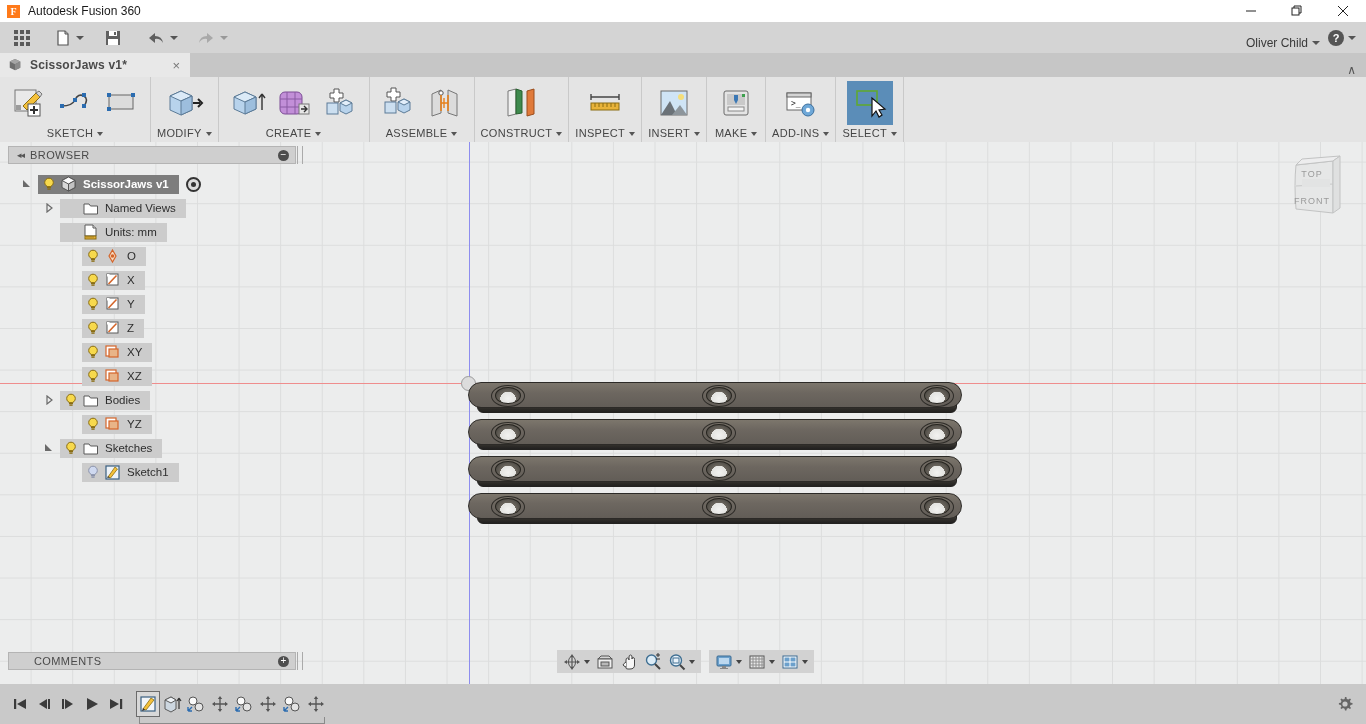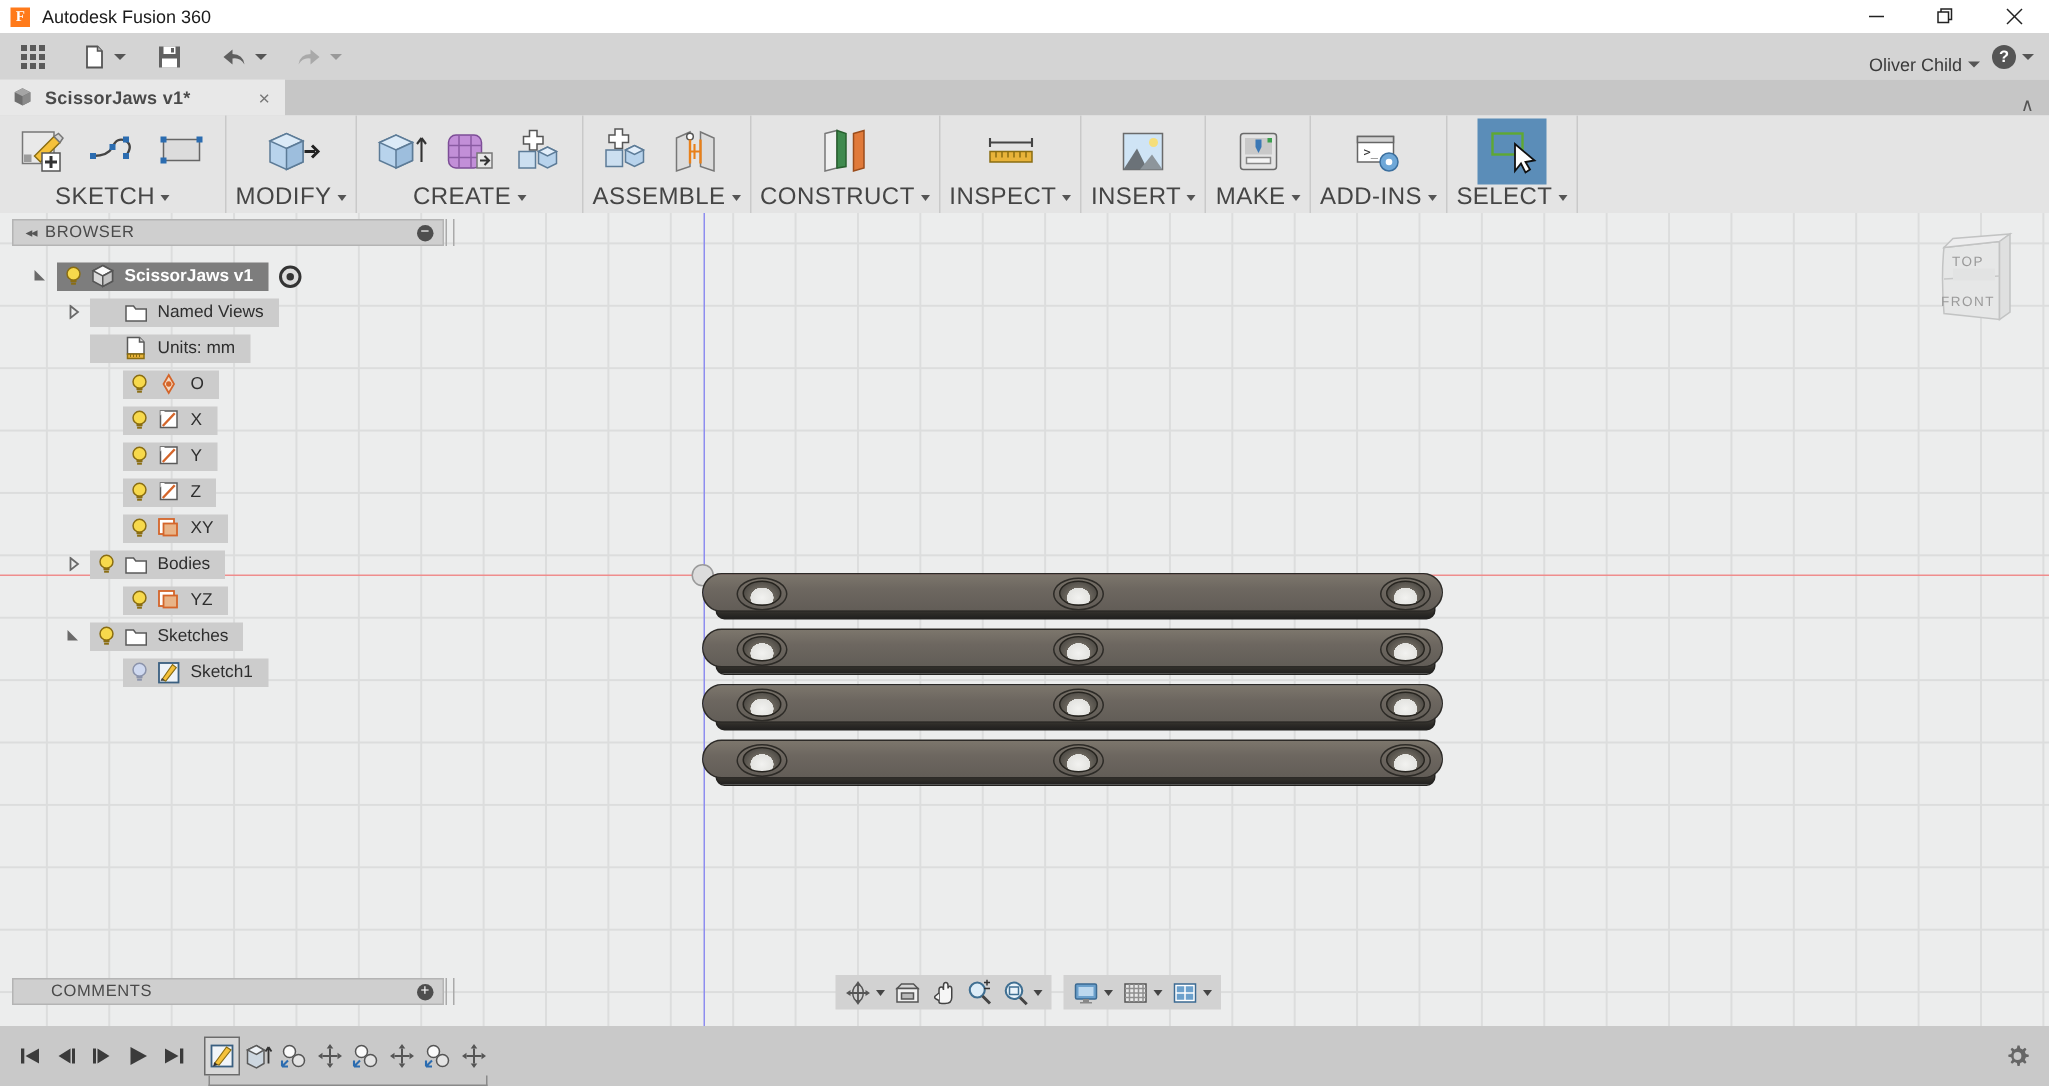--- a/index.html
+++ b/index.html
@@ -66,21 +66,21 @@
     background: #e4e4e4; display: flex; align-items: stretch;
   }
   .ws-switch {
     width: 110px; background: #b4b4b4; display: flex; align-items: center;
     justify-content: center; color: #fff; font-size: 11px; font-weight: bold; letter-spacing: .5px;
   }
   .ws-grip { display: inline-block; margin-right: 10px; }
   .ws-grip i { display: inline-block; width: 1px; height: 22px; background: #8e8e8e; margin-right: 3px; vertical-align: middle; }
   .panel { display: flex; flex-direction: column; border-right: 1px solid #c9c9c9; padding: 0 6px; }
   .panel-btns { display: flex; align-items: center; flex: 1; padding-top: 2px; }
-  .panel-label { text-align: center; font-size: 16px; color: #454545; padding-bottom: 3px; letter-spacing: .3px; }
+  .panel-label { text-align: center; font-size: 11px; color: #454545; padding-bottom: 3px; letter-spacing: .3px; }
   .rib-btn { width: 46px; height: 44px; display: flex; align-items: center; justify-content: center; }
   .rib-btn.sel { background: #5b8db8; }
   .caret-s { display: inline-block; width: 0; height: 0; border-left: 3.5px solid transparent;
              border-right: 3.5px solid transparent; border-top: 4px solid #555; margin-left: 4px; vertical-align: middle; }
 
   
   .viewport {
     position: absolute; top: 142px; left: 0; width: 1366px; height: 542px;
     background: #eceded; overflow: hidden;
   }
@@ -710,20 +710,40 @@
           <span class="tr-ico">
             <svg width="17" height="16" viewBox="0 0 17 16">
               <rect x="2" y="2" width="10" height="10" fill="#fff" stroke="#d4652a" stroke-width="1.2"></rect>
               <rect x="5" y="5" width="9" height="8" fill="#e8b488" stroke="#d4652a" stroke-width="1.2"></rect>
             </svg>
           </span>
           <span class="tr-label">XY</span>
         </span>
       </div>
       <div class="tree-row">
+        <span style="display:inline-block;width:58px"></span>
+        <span class="tr-arrow"></span>
+        <span class="tr-chip">
+          <span class="bulb">
+            <svg width="16" height="16" viewBox="0 0 16 16">
+              <circle cx="8" cy="6.5" r="4.3" fill="#f7d94c" stroke="#8a6d12" stroke-width="1"></circle>
+              <rect x="6" y="10.5" width="4" height="1.6" fill="#8a6d12"></rect>
+              <rect x="6.4" y="12.4" width="3.2" height="1.4" fill="#8a6d12"></rect>
+            </svg>
+          </span>
+          <span class="tr-ico">
+            <svg width="17" height="16" viewBox="0 0 17 16">
+              <rect x="2" y="2" width="10" height="10" fill="#fff" stroke="#d4652a" stroke-width="1.2"></rect>
+              <rect x="5" y="5" width="9" height="8" fill="#e8b488" stroke="#d4652a" stroke-width="1.2"></rect>
+            </svg>
+          </span>
+          <span class="tr-label">XZ</span>
+        </span>
+      </div>
+      <div class="tree-row">
         <span style="display:inline-block;width:36px"></span>
         <span class="tr-arrow">
           <svg width="10" height="10" viewBox="0 0 10 10">
             <path d="M3 1 L8 5 L3 9 Z" fill="none" stroke="#6a6a6a" stroke-width="1.2"></path>
           </svg>
         </span>
         <span class="tr-chip">
           <span class="bulb">
             <svg width="16" height="16" viewBox="0 0 16 16">
               <circle cx="8" cy="6.5" r="4.3" fill="#f7d94c" stroke="#8a6d12" stroke-width="1"></circle>

